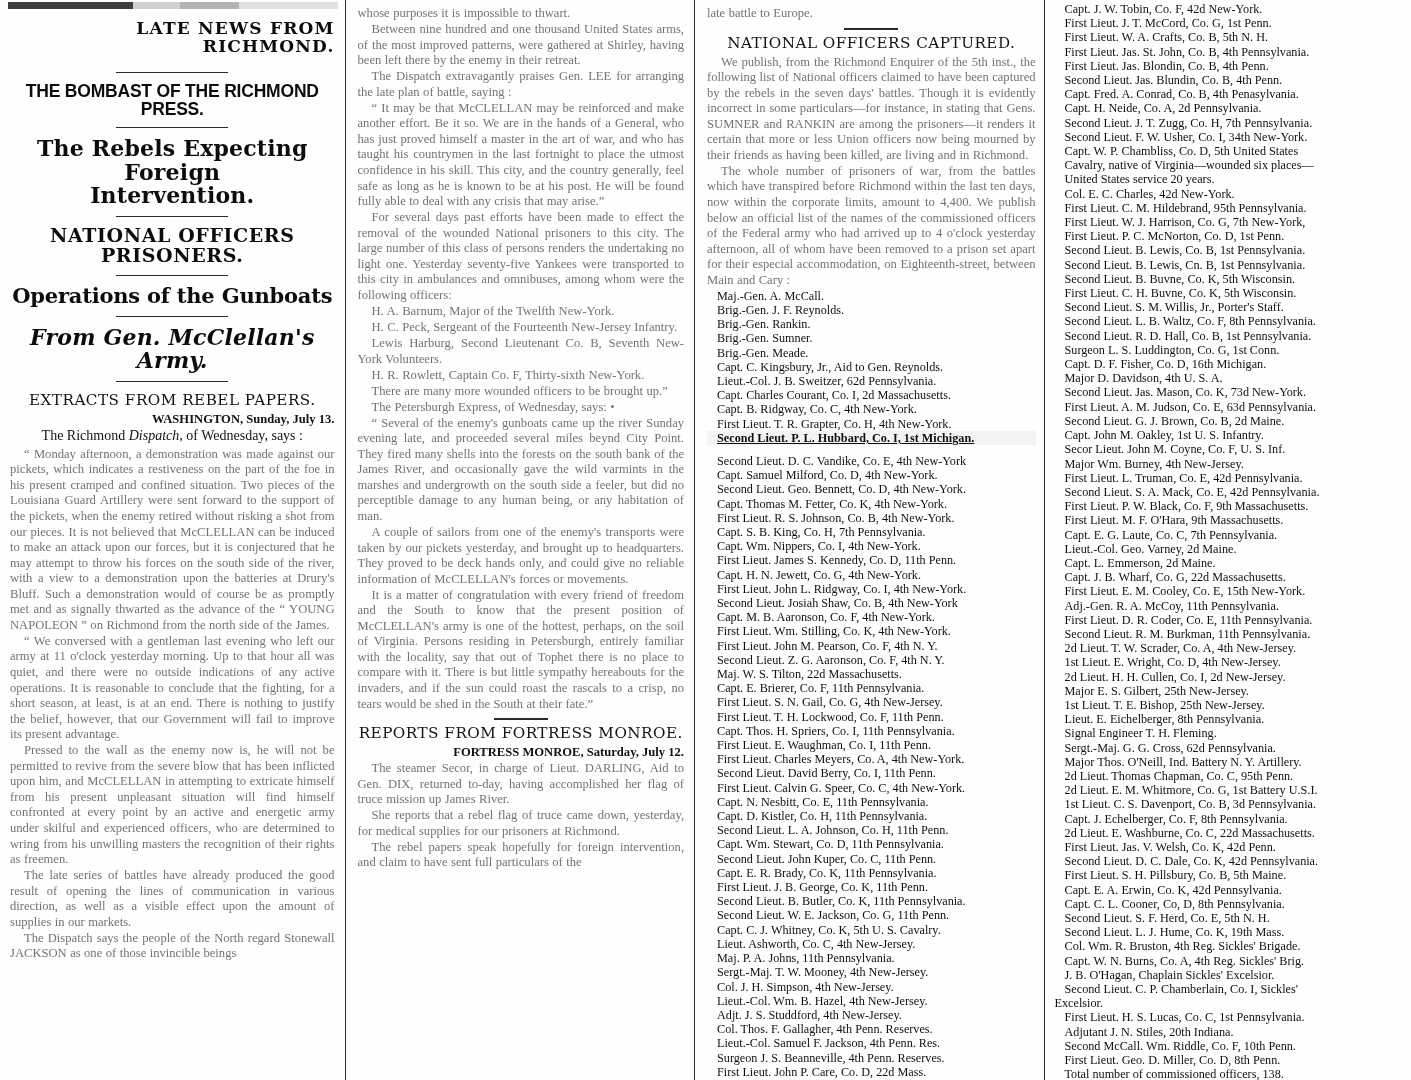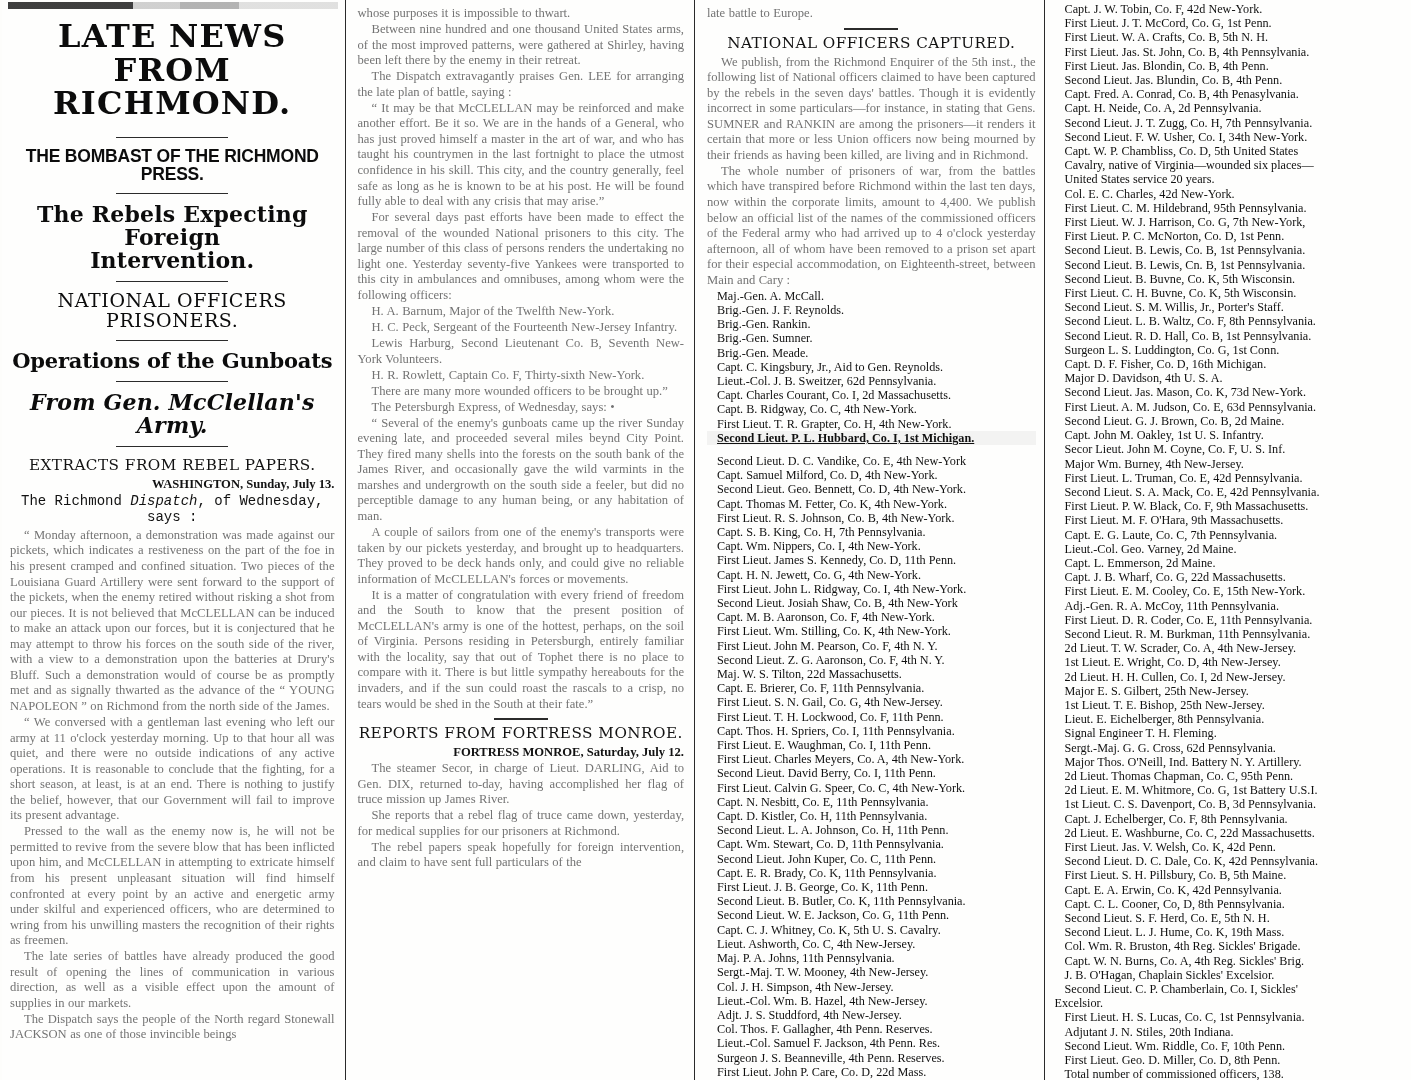--- a/index.html
+++ b/index.html
@@ -36,42 +36,42 @@
       linear-gradient(90deg,#1d1d1d 0 38%,rgba(40,40,40,.25) 38% 52%,rgba(60,60,60,.45) 52% 70%,rgba(80,80,80,.2) 70% 100%);
     opacity:.85;
   }
   
   .hl{
     text-align:center;
     font-family:"Liberation Serif","DejaVu Serif",serif;
     color:#0c0c0c;
     line-height:1.05;
   }
-  .hl1{font-size:32px;font-weight:700;letter-spacing:1.2px;margin:14px 0 16px;
-       font-family:"DejaVu Serif",serif;}
+  .hl1{font-size:17px;font-weight:700;letter-spacing:1.2px;margin:14px 0 16px;
+       font-family:"DejaVu Serif",serif;text-align:right;}
   .hl2{font-size:17.5px;font-weight:700;letter-spacing:-0.2px;margin:0;
        font-family:"Liberation Sans","DejaVu Sans",sans-serif;}
   .hl3{font-size:22px;font-weight:700;margin:0;letter-spacing:.2px;
        font-family:"DejaVu Serif",serif;}
-  .hl4{font-size:19px;font-weight:400;letter-spacing:.6px;margin:0;
+  .hl4{font-size:19px;font-weight:700;letter-spacing:.6px;margin:0;
        font-family:"DejaVu Serif",serif;}
   .hl5{font-size:21px;font-weight:700;margin:0;letter-spacing:-0.2px;
        font-family:"DejaVu Serif",serif;}
   .hl6{font-size:22px;font-weight:700;margin:0;letter-spacing:.2px;
        font-family:"DejaVu Serif",serif;font-style:italic;}
   .rule{
     width:112px;height:0;margin:9px auto 9px;
     border-top:1.6px solid #2b2b2b;
   }
   .rule.tiny{width:54px;border-top:2px solid #2b2b2b;margin:6px auto 4px;}
   .dateline{
     text-align:right;font-size:12.6px;font-weight:700;margin:2px 0 1px;
   }
   .leadline{
-    text-align:center;font-size:14px;margin:1px 0 3px;font-family:Liberation Mono, monospace;
+    text-align:center;font-size:14px;margin:1px 0 3px;
   }
   
   .p{
     font-size:12.6px;
     line-height:1.235;
     text-align:justify;
     text-indent:14px;
     margin:0 0 0.5px;
     word-spacing:.3px;
     color:#737373;
@@ -312,20 +312,20 @@
         <div class="lst">Second Lieut. L. J. Hume, Co. K, 19th Mass.</div>
         <div class="lst">Col. Wm. R. Bruston, 4th Reg. Sickles' Brigade.</div>
         <div class="lst">Capt. W. N. Burns, Co. A, 4th Reg. Sickles' Brig.</div>
         <div class="lst">J. B. O'Hagan, Chaplain Sickles' Excelsior.</div>
         <div class="lst">Second Lieut. C. P. Chamberlain, Co. I, Sickles'</div>
       </div>
     <div class="lst hang">Excelsior.</div>
     <div id="c4tail">
         <div class="lst">First Lieut. H. S. Lucas, Co. C, 1st Pennsylvania.</div>
         <div class="lst">Adjutant J. N. Stiles, 20th Indiana.</div>
-        <div class="lst">Second Lieut. Wm. Riddle, Co. F, 10th Penn.</div>
+        <div class="lst">Second McCall. Wm. Riddle, Co. F, 10th Penn.</div>
         <div class="lst">First Lieut. Geo. D. Miller, Co. D, 8th Penn.</div>
       </div>
     <div class="lst">Total number of commissioned officers, 138.</div>
 
   </div>
 
 </div>
 
 </body></html>

